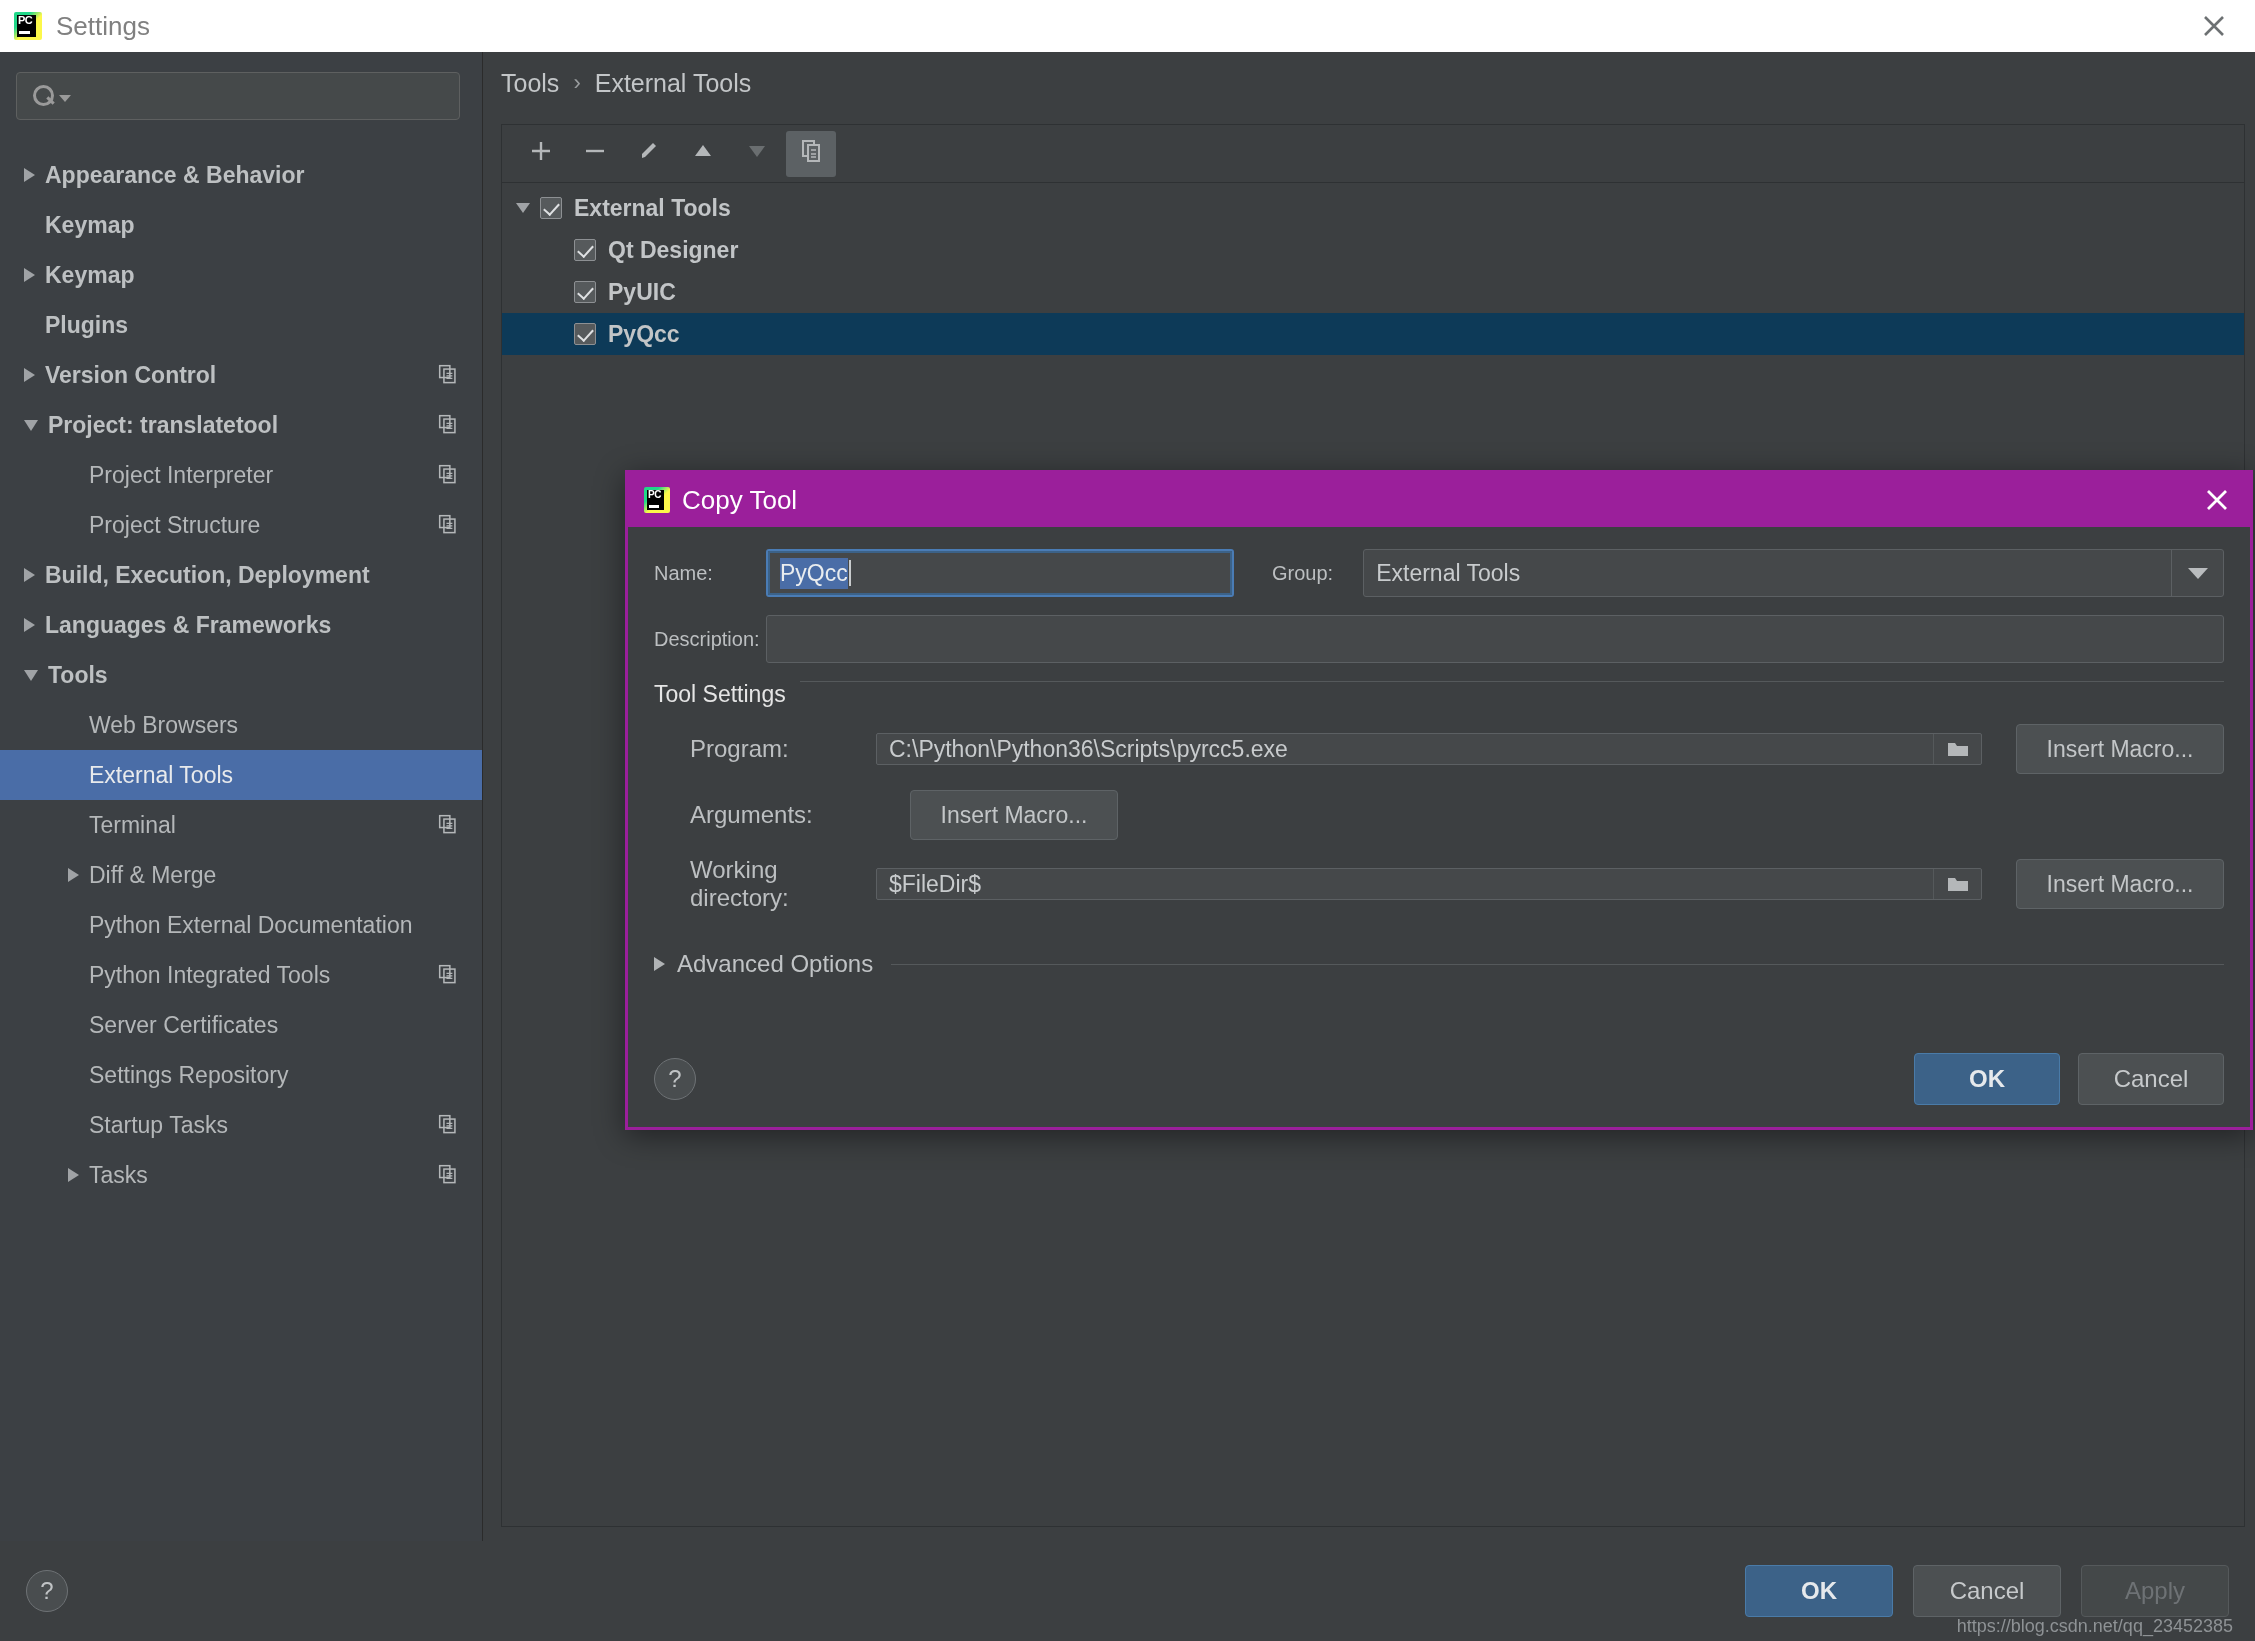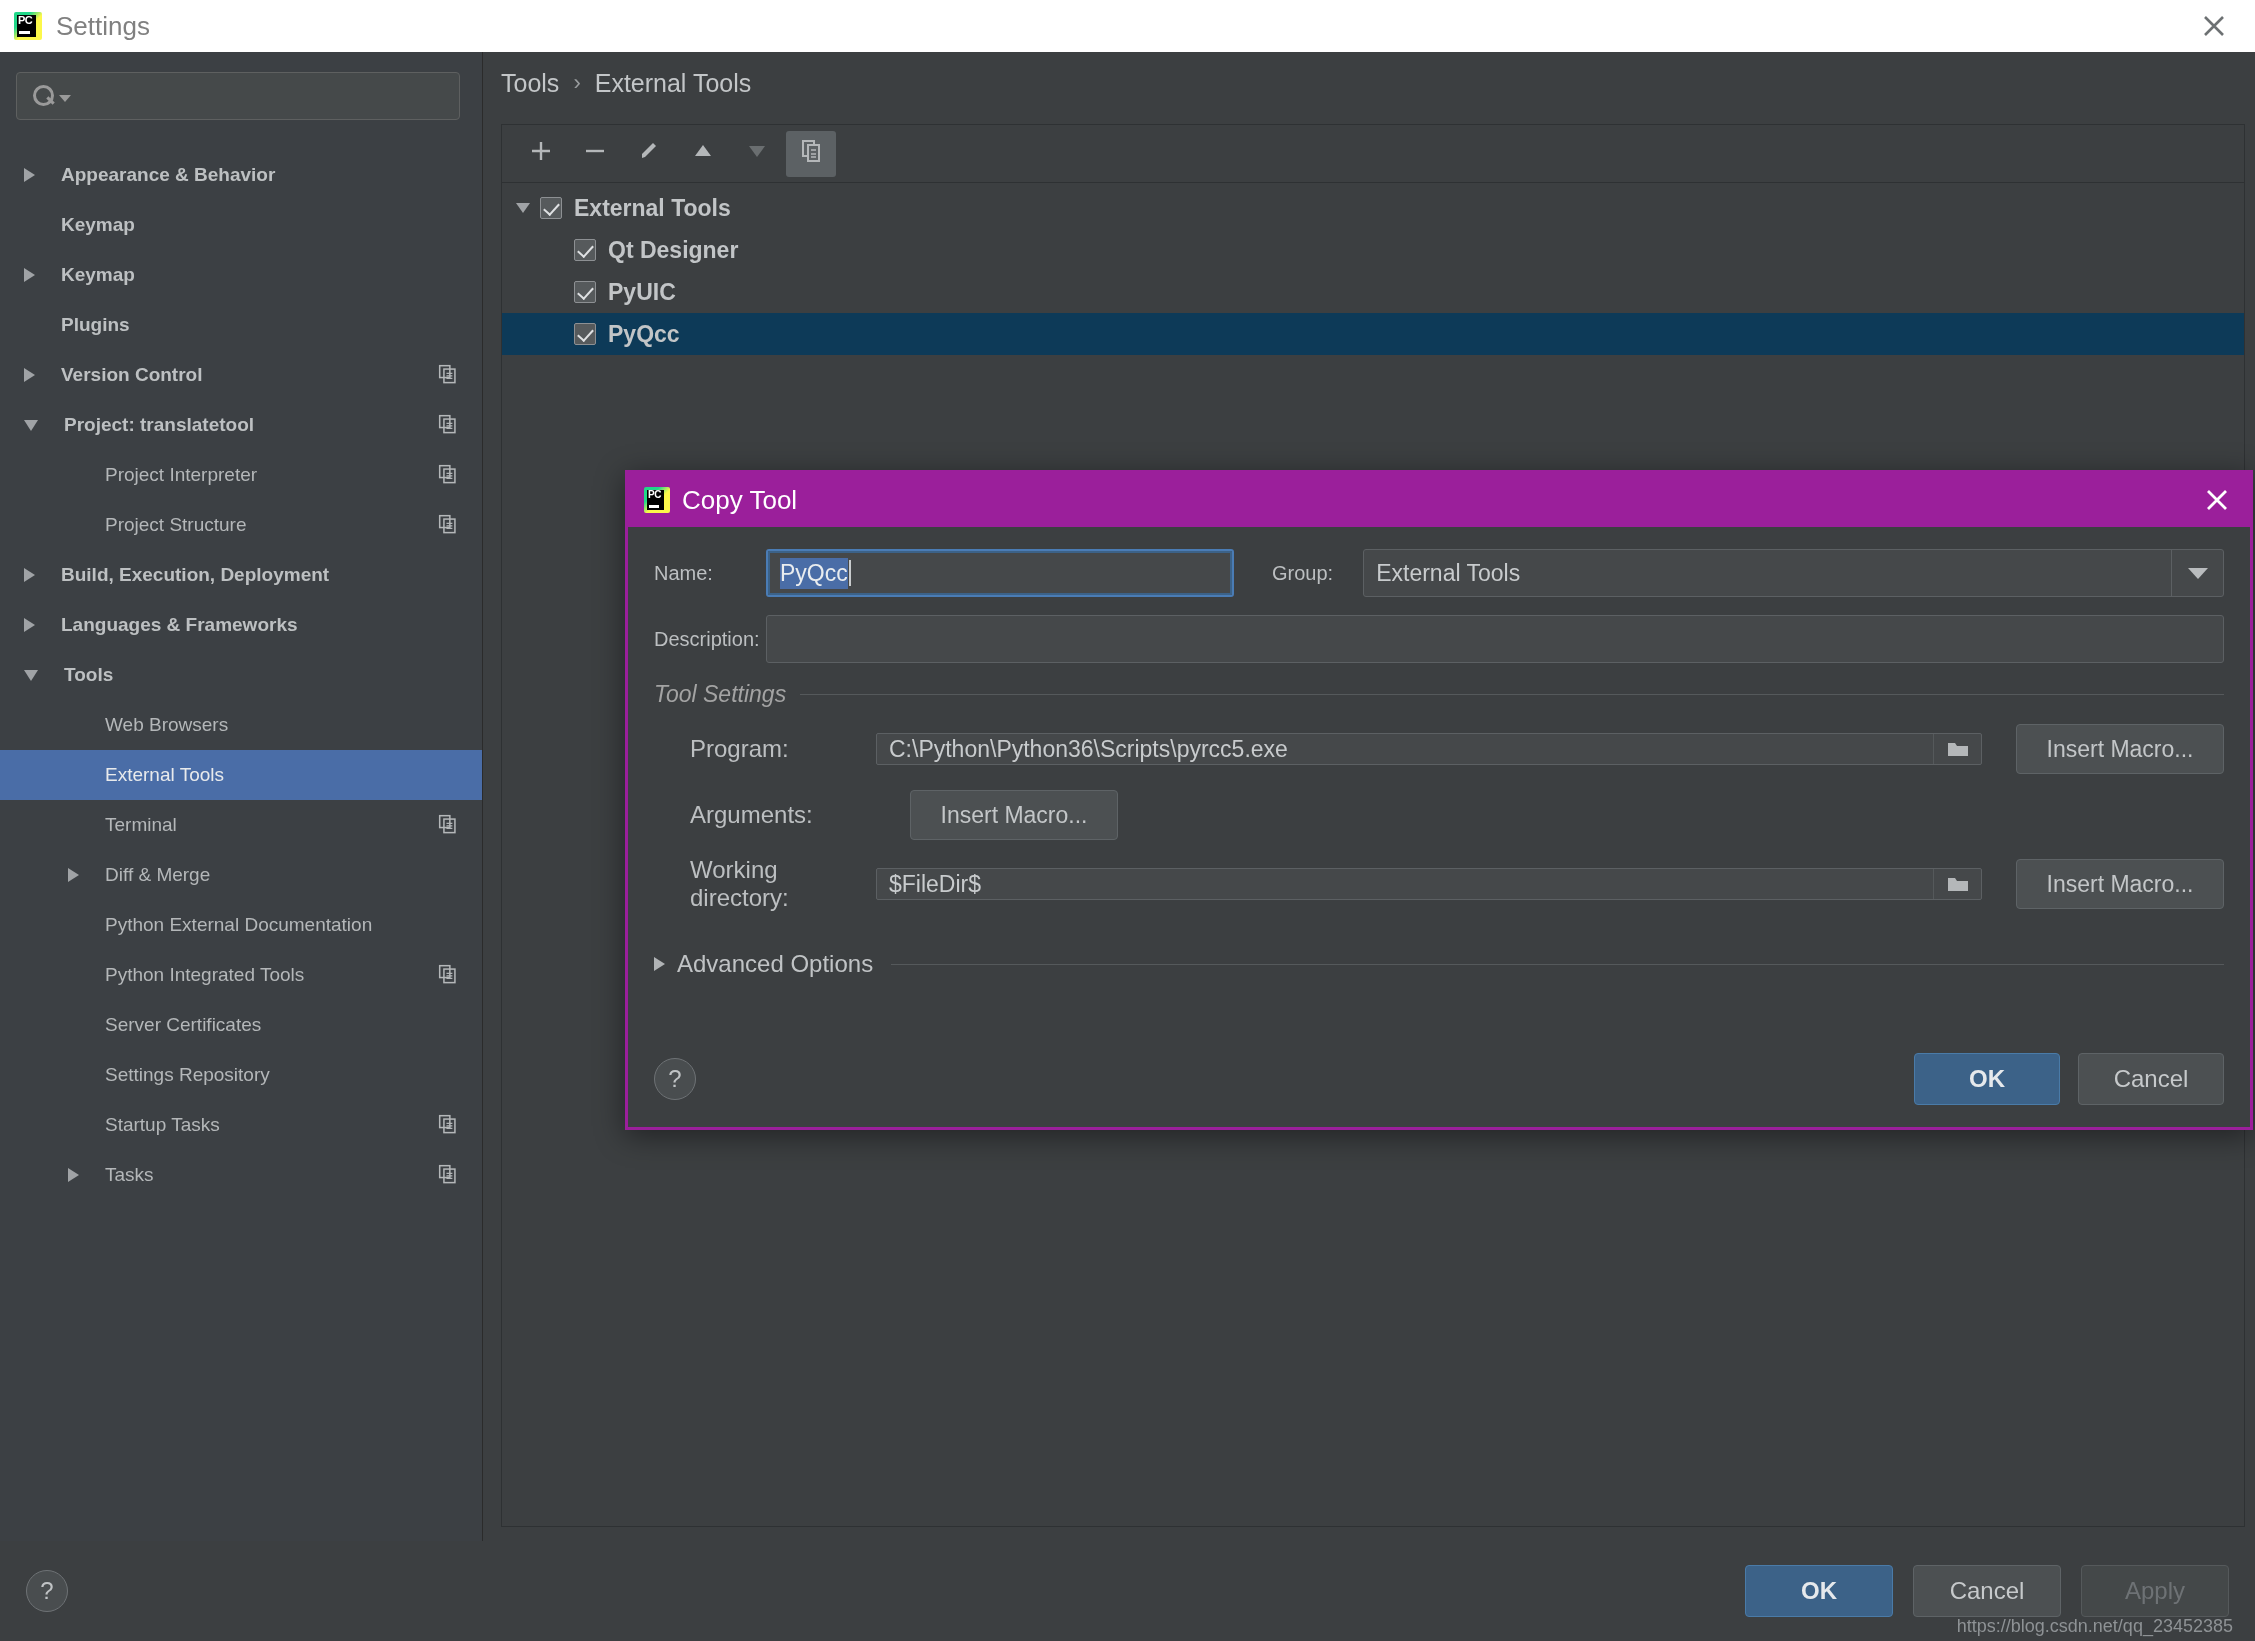--- a/index.html
+++ b/index.html
@@ -81,21 +81,21 @@
     display: flex; align-items: center; height: 50px; position: relative;
     padding-right: 22px; cursor: pointer;
   }
   .tnode.sel { background: #4a6da7; }
   .tnode .arrow {
     width: 0; height: 0; flex: 0 0 auto; margin-right: 10px;
   }
   .arrow.right { border-left: 11px solid #a0a3a6; border-top: 7px solid transparent; border-bottom: 7px solid transparent; }
   .arrow.down  { border-top: 11px solid #a0a3a6; border-left: 7px solid transparent; border-right: 7px solid transparent; }
   .arrow.none  { border: 0; width: 11px; }
-  .tnode .lbl { white-space: nowrap; font-size: 19px; color: #b4b7b9; margin-left: 16px; }
+  .tnode .lbl { white-space: nowrap; font-size: 23px; color: #b4b7b9; }
   .tnode.lvl0 { padding-left: 24px; }
   .tnode.lvl0 .lbl { font-weight: bold; color: #bdc0c2; }
   .tnode.lvl1 { padding-left: 68px; }
   .tnode.lvl1 .arrow { margin-right: 10px; }
   .tnode.sel .lbl { color: #e8eaec; }
   .copy-ind {
     position: absolute; right: 22px; top: 50%; transform: translateY(-50%);
     width: 22px; height: 22px;
   }
 
@@ -199,21 +199,21 @@
   .group-combo .arrowbox {
     width: 52px; height: 100%; border-left: 1px solid #5c6063; display:flex;
     align-items:center; justify-content:center;
   }
   .combo-arrow { width:0;height:0;border-left:10px solid transparent;border-right:10px solid transparent;border-top:11px solid #b9bcbe; }
 
   .desc-field { flex: 1; }
 
   .group-box { margin-top: 16px; position: relative; }
   .group-legend {
-    display: flex; align-items: center; gap: 14px; font-size: 23px; color: #a3a3a3; font-style: italic;
+    display: flex; align-items: flex-start; gap: 14px; font-size: 23px; color: #e5e5e5;
   }
   .legend-line { flex: 1; height: 1px; background: #55595b; }
 
   .tsrow { display: flex; align-items: center; margin-top: 16px; }
   .ts-label { width: 222px; text-align: left; font-size: 24px; color: #bcbfc1; padding-left: 36px; }
   .ts-field {
     flex: 1; height: 32px; background: #45484a; border: 1px solid #5c6063; border-radius: 2px;
     display:flex; align-items:center; padding-left: 12px; color: #c8cbcd; font-size: 23px;
     position: relative;
   }

